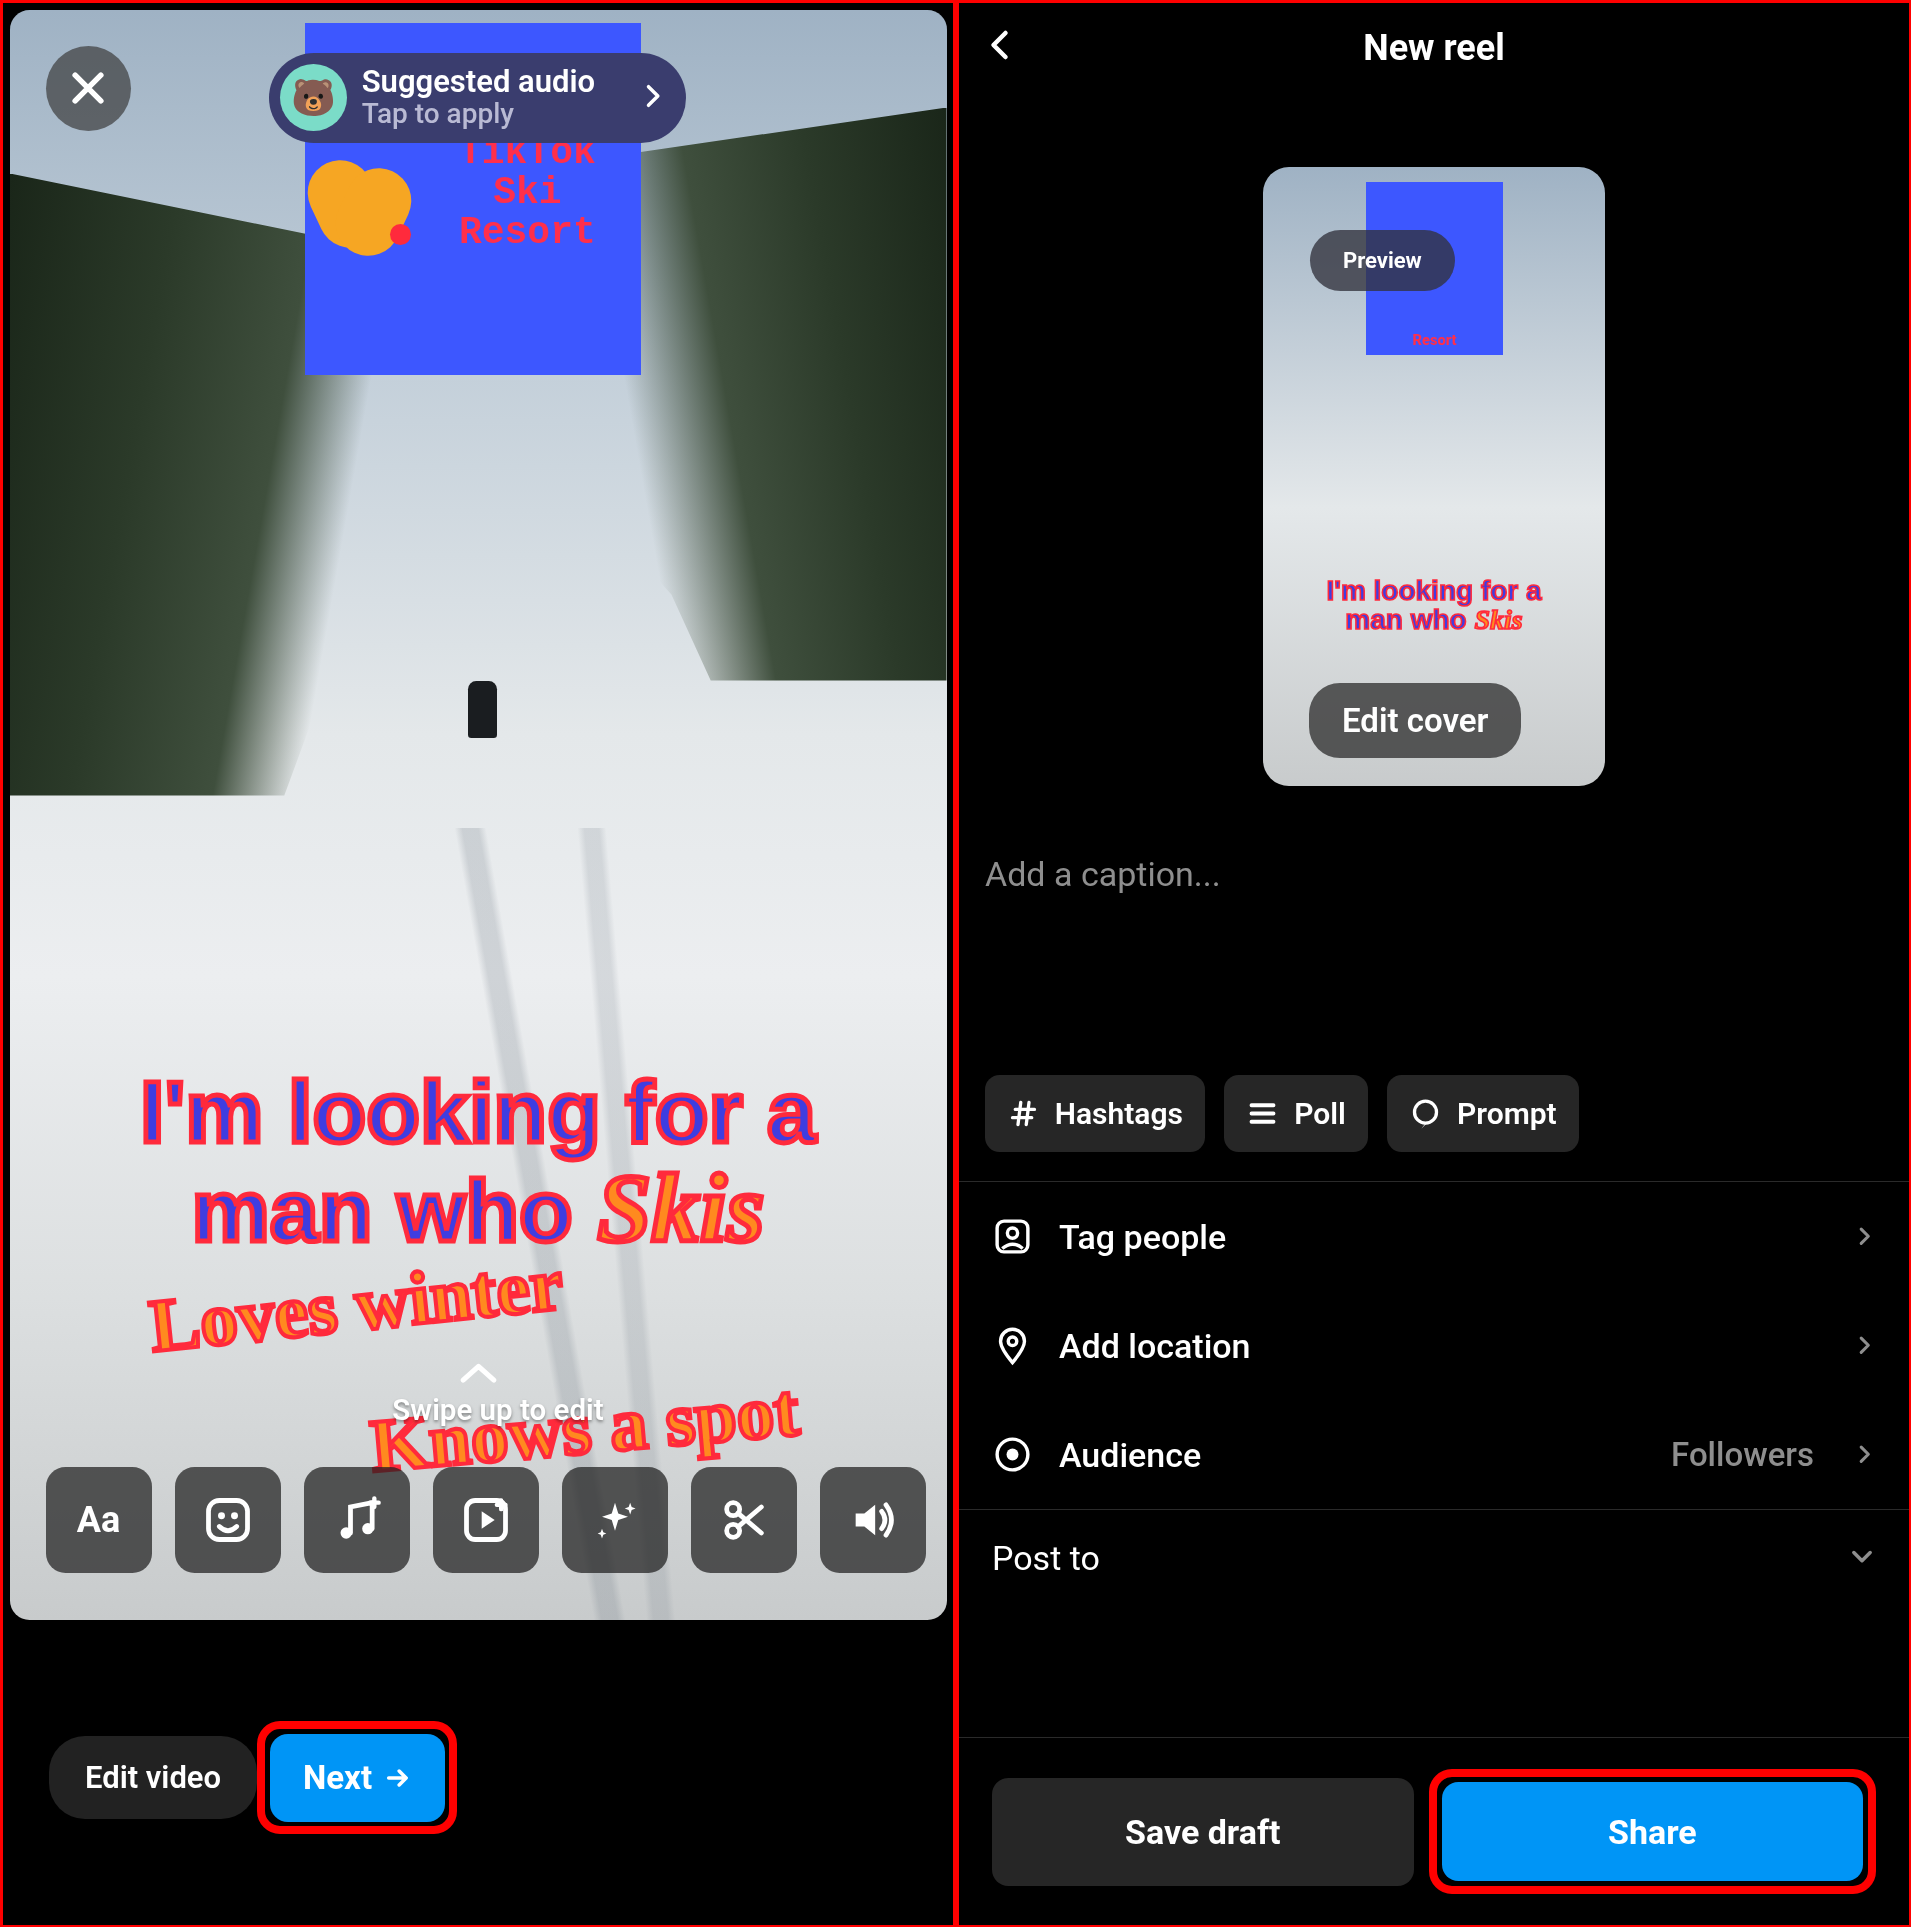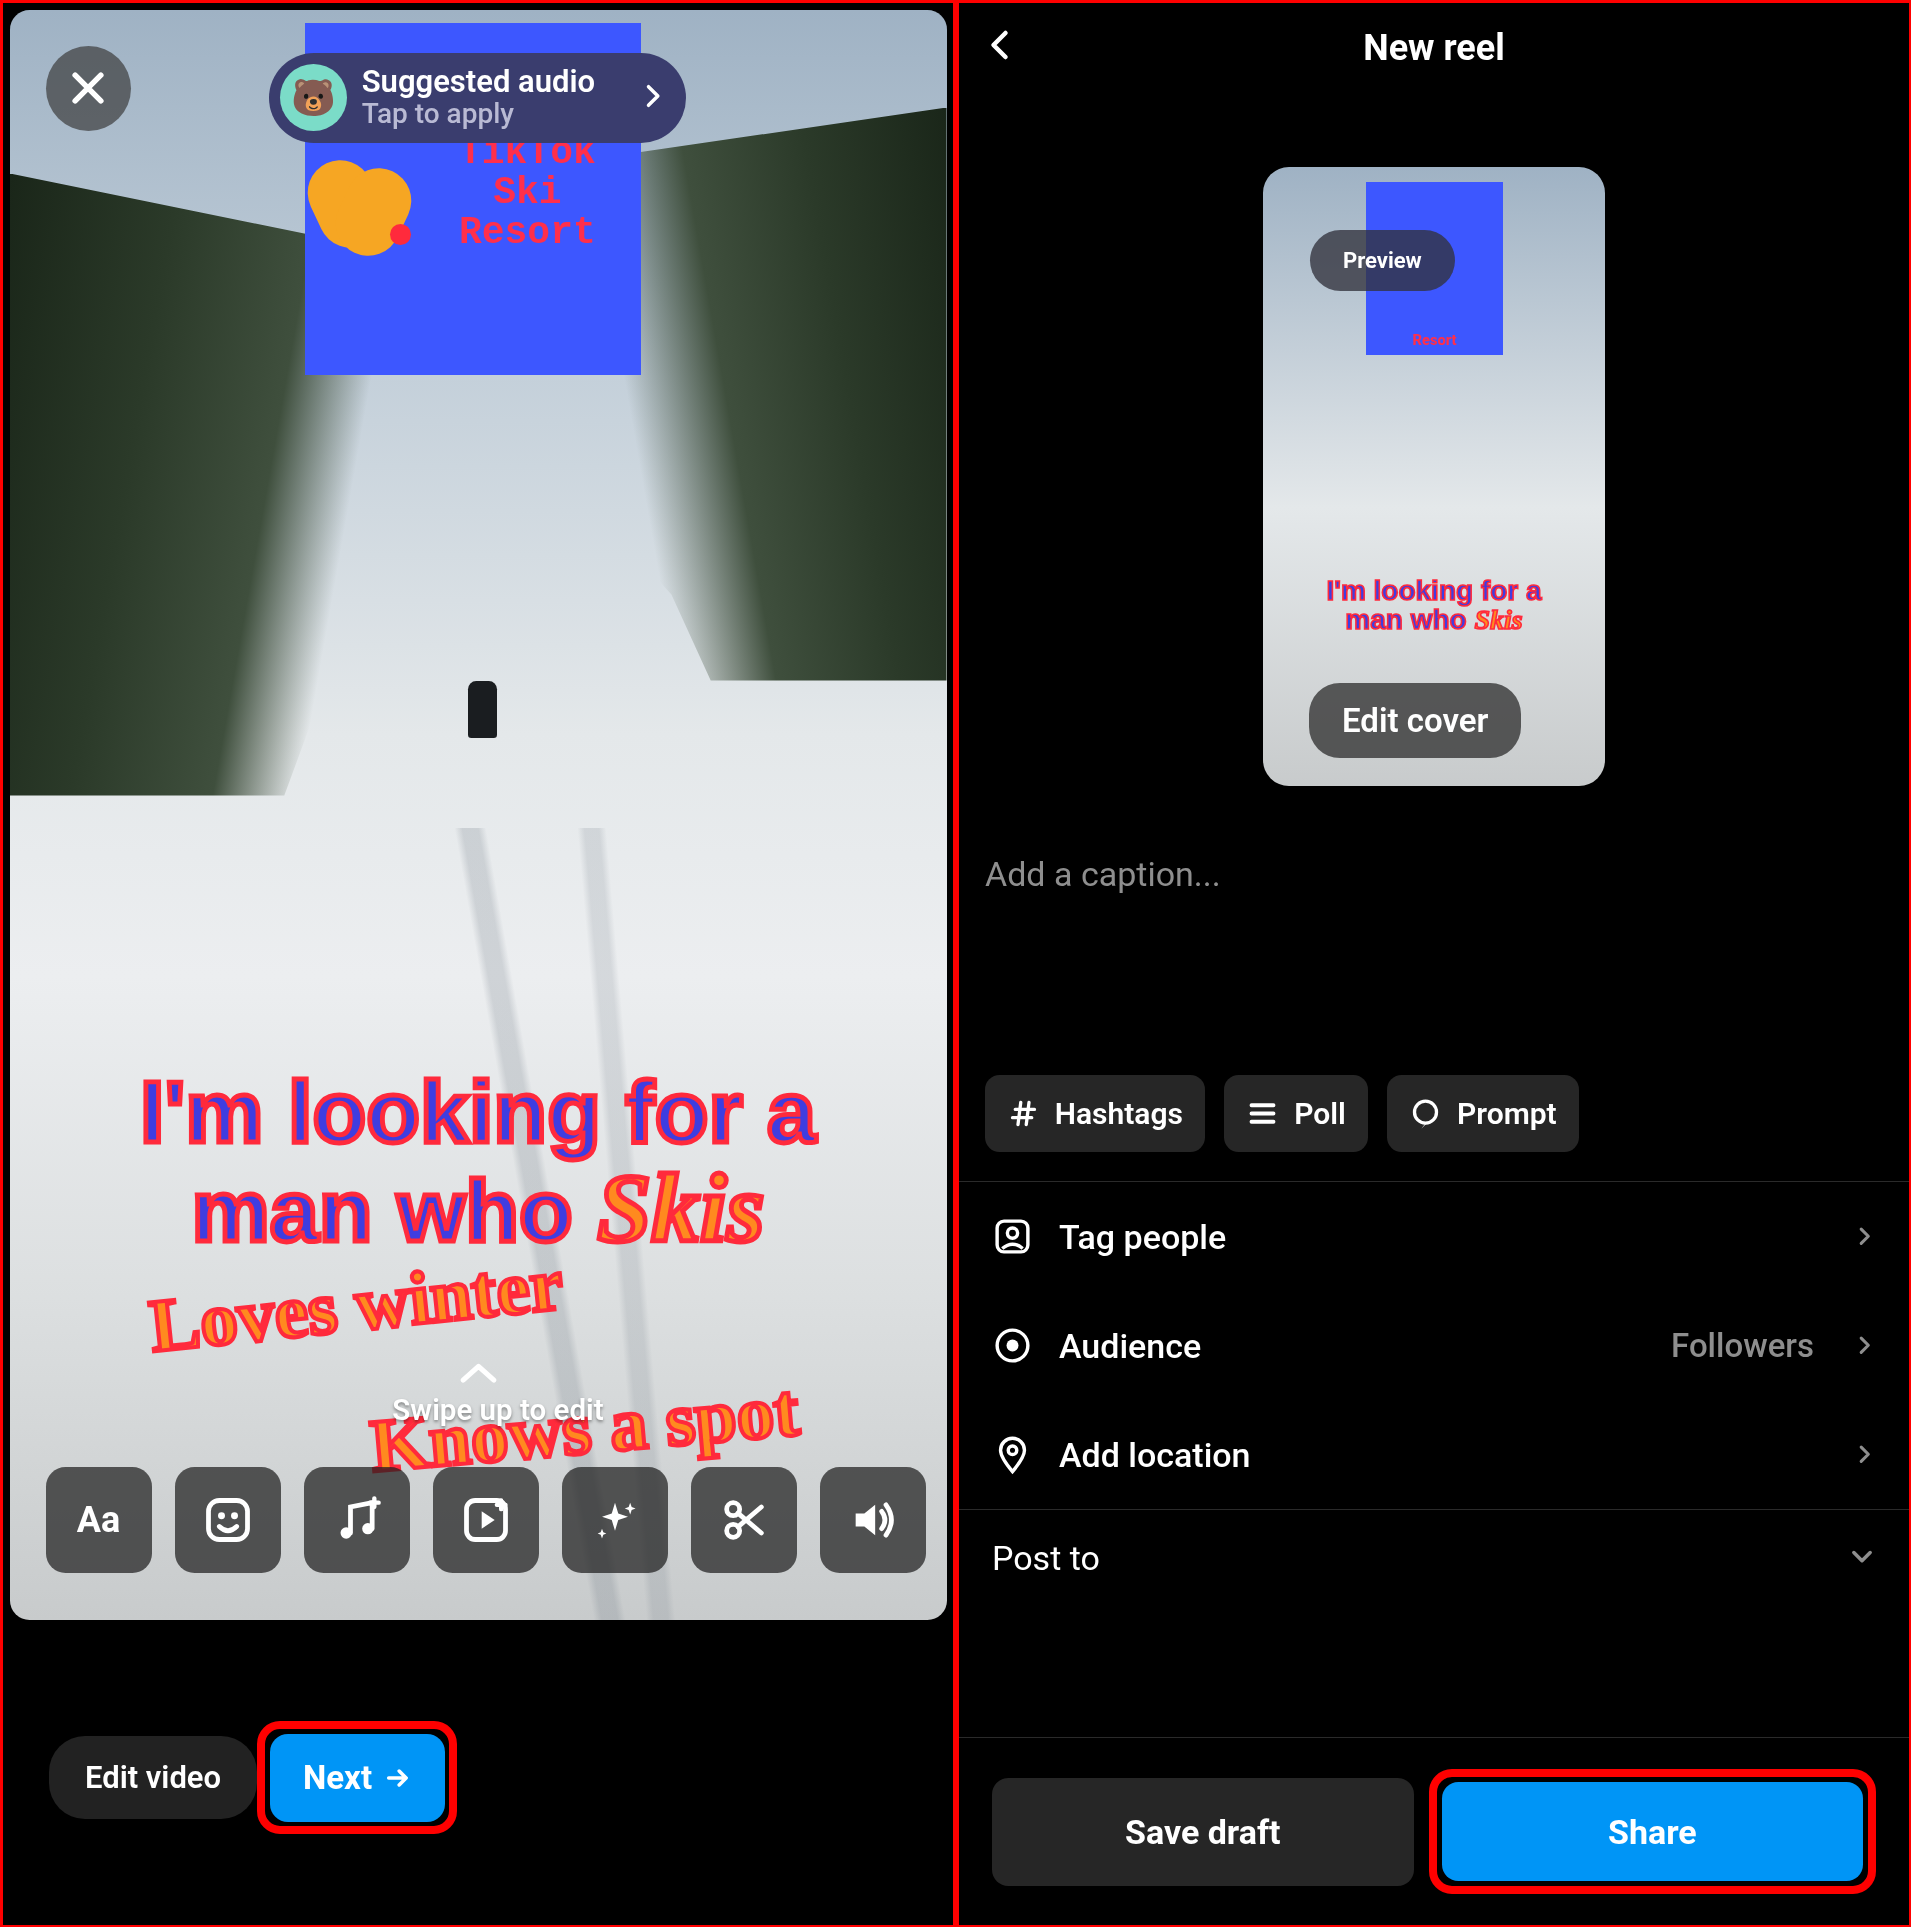--- a/index.html
+++ b/index.html
@@ -437,39 +437,39 @@
           <circle cx="12" cy="10" r="3" fill="none" stroke="#fff" stroke-width="2"></circle>
           <path d="M6 19 Q12 14 18 19" fill="none" stroke="#fff" stroke-width="2"></path>
         </svg>
       <span class="grow">Tag people</span>
       <span class="chev-r"><svg width="24.5" height="24.5" viewBox="0 0 24 24">
             <path d="M9 5 L16 12 L9 19" stroke="#8e8e8e" stroke-width="3" fill="none" stroke-linecap="round" stroke-linejoin="round"></path>
           </svg></span>
     </div>
     <div class="row">
       <svg class="icon" viewBox="0 0 24 24">
+          <path d="M12 22 C7 16 5 12.5 5 9.5 A7 7 0 0 1 19 9.5 C19 12.5 17 16 12 22 Z" fill="none" stroke="#fff" stroke-width="2"></path>
+          <circle cx="12" cy="9.5" r="2.5" fill="none" stroke="#fff" stroke-width="2"></circle>
+        </svg>
+      <span class="grow">Add location</span>
+      <span class="chev-r"><svg width="24.5" height="24.5" viewBox="0 0 24 24">
+            <path d="M9 5 L16 12 L9 19" stroke="#8e8e8e" stroke-width="3" fill="none" stroke-linecap="round" stroke-linejoin="round"></path>
+          </svg></span>
+    </div>
+    <div class="row">
+      <svg class="icon" viewBox="0 0 24 24">
           <circle cx="12" cy="12" r="9" fill="none" stroke="#fff" stroke-width="2"></circle>
           <circle cx="12" cy="12" r="3.5" fill="#fff"></circle>
         </svg>
       <span class="grow">Audience</span>
       <span class="value">Followers</span>
       <span class="chev-r"><svg width="24.5" height="24.5" viewBox="0 0 24 24">
             <path d="M9 5 L16 12 L9 19" stroke="#8e8e8e" stroke-width="3" fill="none" stroke-linecap="round" stroke-linejoin="round"></path>
           </svg></span>
     </div>
-    <div class="row">
-      <svg class="icon" viewBox="0 0 24 24">
-          <path d="M12 22 C7 16 5 12.5 5 9.5 A7 7 0 0 1 19 9.5 C19 12.5 17 16 12 22 Z" fill="none" stroke="#fff" stroke-width="2"></path>
-          <circle cx="12" cy="9.5" r="2.5" fill="none" stroke="#fff" stroke-width="2"></circle>
-        </svg>
-      <span class="grow">Add location</span>
-      <span class="chev-r"><svg width="24.5" height="24.5" viewBox="0 0 24 24">
-            <path d="M9 5 L16 12 L9 19" stroke="#8e8e8e" stroke-width="3" fill="none" stroke-linecap="round" stroke-linejoin="round"></path>
-          </svg></span>
-    </div>
     <div class="post-to-row">
       <span>Post to</span>
       <span><svg width="28" height="28" viewBox="0 0 24 24">
             <path d="M5 9 L12 16 L19 9" stroke="#8e8e8e" stroke-width="3" fill="none" stroke-linecap="round" stroke-linejoin="round"></path>
           </svg></span>
     </div>
   </div>
 
   <div class="r-bottom">
     <div class="save-draft-btn">Save draft</div>

